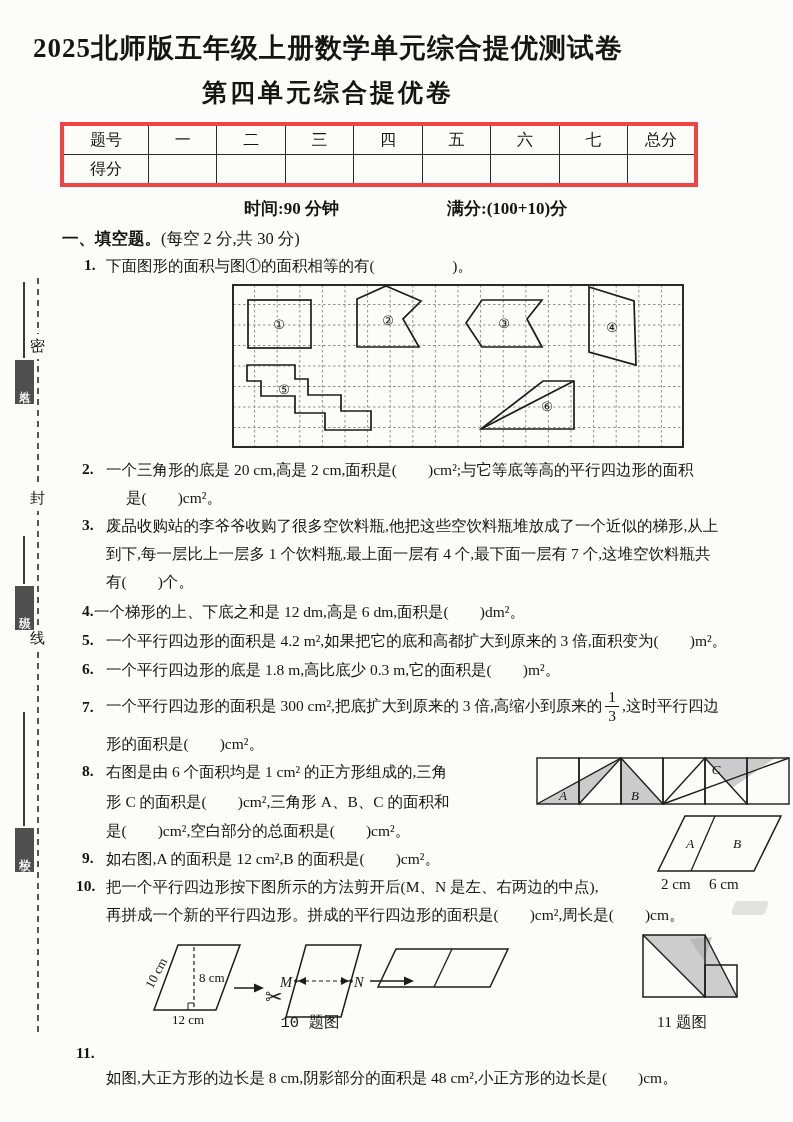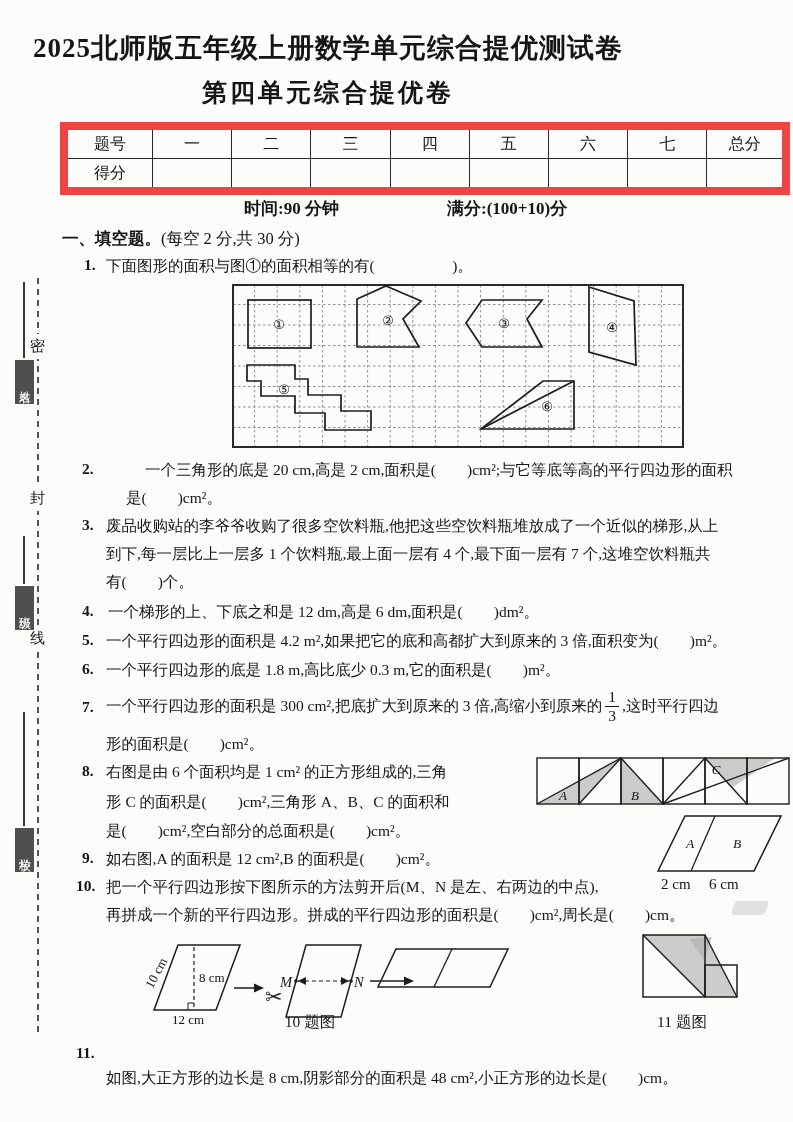--- a/index.html
+++ b/index.html
@@ -1,22 +1,22 @@
 <!DOCTYPE html>
 <html><head>
 <meta charset="utf-8">
 <style>
   html,body{margin:0;padding:0;background:#e8e8e8;}
   #page{position:relative;width:793px;height:1122px;background:#fcfcfa;overflow:hidden;
         font-family:"Liberation Serif","DejaVu Serif",serif;color:#151515;}
   .title{position:absolute;left:0;width:656px;text-align:center;font-weight:bold;}
   #t1{top:30px;font-size:27px;letter-spacing:1px;}
   #t2{top:76px;font-size:25px;letter-spacing:3px;}
-  table.score{position:absolute;left:60px;top:122px;width:730px;border-collapse:collapse;
-              table-layout:fixed;font-size:16px;border:8px solid #ef4444;}
+  table.score{position:absolute;left:60px;top:122px;width:638px;border-collapse:collapse;
+              table-layout:fixed;font-size:16px;border:4px solid #ef4444;}
   .score td{border:1.5px solid #2a2a2a;height:28px;text-align:center;padding:0;}
   .score td.corner{width:84px;}
   .info{position:absolute;top:197px;font-size:17px;font-weight:bold;white-space:nowrap;}
   .ln{position:absolute;white-space:nowrap;font-size:15.5px;line-height:1.3;}
   .qn{position:absolute;white-space:nowrap;font-size:15.5px;font-weight:bold;}
   .b{font-weight:bold;}
   .cap{position:absolute;font-size:15.5px;text-align:center;white-space:nowrap;}
   .dim{position:absolute;font-size:15px;white-space:nowrap;}
   .frac{display:inline-flex;flex-direction:column;align-items:center;font-size:11.5px;
         line-height:1.15;margin:0 3px;vertical-align:middle;}
@@ -122,30 +122,30 @@
       <text x="47" y="45">①</text>
       <text x="156" y="41">②</text>
       <text x="272" y="44">③</text>
       <text x="380" y="48">④</text>
       <text x="52" y="110">⑤</text>
       <text x="315" y="127">⑥</text>
     </g>
   </svg>
 
   <div class="qn" style="left:82px;top:460px;">2.</div>
-  <div class="ln" style="left:106px;top:460px;margin-left:39px;">一个三角形的底是 20 cm,高是 2 cm,面积是(　　)cm²;与它等底等高的平行四边形的面积</div>
+  <div class="ln" style="left:106px;top:460px;">一个三角形的底是 20 cm,高是 2 cm,面积是(　　)cm²;与它等底等高的平行四边形的面积</div>
   <div class="ln" style="left:106px;top:488px;margin-left:20px;">是(　　)cm²。</div>
 
   <div class="qn" style="left:82px;top:516px;">3.</div>
   <div class="ln" style="left:106px;top:516px;">废品收购站的李爷爷收购了很多空饮料瓶,他把这些空饮料瓶堆放成了一个近似的梯形,从上</div>
   <div class="ln" style="left:106px;top:544px;">到下,每一层比上一层多 1 个饮料瓶,最上面一层有 4 个,最下面一层有 7 个,这堆空饮料瓶共</div>
   <div class="ln" style="left:106px;top:572px;">有(　　)个。</div>
 
   <div class="qn" style="left:82px;top:602px;">4.</div>
-  <div class="ln" style="left:108px;top:602px;">一个梯形的上、下底之和是 12 dm,高是 6 dm,面积是(　　)dm²。</div>
+  <div class="ln" style="left:94px;top:602px;">一个梯形的上、下底之和是 12 dm,高是 6 dm,面积是(　　)dm²。</div>
 
   <div class="qn" style="left:82px;top:631px;">5.</div>
   <div class="ln" style="left:106px;top:631px;">一个平行四边形的面积是 4.2 m²,如果把它的底和高都扩大到原来的 3 倍,面积变为(　　)m²。</div>
 
   <div class="qn" style="left:82px;top:660px;">6.</div>
   <div class="ln" style="left:106px;top:660px;">一个平行四边形的底是 1.8 m,高比底少 0.3 m,它的面积是(　　)m²。</div>
 
   <div class="qn" style="left:82px;top:698px;">7.</div>
   <div class="q7line" style="left:106px;top:688px;">
     <span>一个平行四边形的面积是 300 cm²,把底扩大到原来的 3 倍,高缩小到原来的</span>
@@ -223,21 +223,21 @@
     <line x1="190" y1="56" x2="241" y2="56" stroke="#1d1d1d" stroke-width="1.2" stroke-dasharray="4,3"></line>
     <polygon points="198,52 190,56 198,60" fill="#1d1d1d"></polygon>
     <polygon points="233,52 241,56 233,60" fill="#1d1d1d"></polygon>
     <text x="184" y="62" font-size="14.5" font-style="italic" text-anchor="end" fill="#141414">M</text>
     <text x="246" y="62" font-size="14.5" font-style="italic" fill="#141414">N</text>
     <line x1="262" y1="56" x2="296" y2="56" stroke="#1d1d1d" stroke-width="1.5"></line>
     <polygon points="296,51.5 306,56 296,60.5" fill="#1d1d1d"></polygon>
     <polygon points="288,24 400,24 382,62 270,62" fill="none" stroke="#1d1d1d" stroke-width="1.5"></polygon>
     <line x1="344" y1="24" x2="326" y2="62" stroke="#1d1d1d" stroke-width="1.3"></line>
   </svg>
-  <div class="cap" style="left:250px;top:1012px;width:120px;">10 题图</div>
+  <div class="cap" style="left:250px;top:1012px;width:120px;font-family:Liberation Mono, monospace;">10 题图</div>
 
   <svg style="position:absolute;left:640px;top:927px;" width="100" height="80" viewBox="0 0 100 80">
     <polygon points="3,8 65,8 97,70 65,70" fill="#cdcdcd"></polygon>
     <polygon points="50,12 72,10 64,34 56,22" fill="#b0b0b0" opacity="0.7"></polygon>
     <rect x="3" y="8" width="62" height="62" fill="none" stroke="#1d1d1d" stroke-width="1.5"></rect>
     <rect x="65" y="38" width="32" height="32" fill="none" stroke="#1d1d1d" stroke-width="1.5"></rect>
     <line x1="3" y1="8" x2="65" y2="70" stroke="#1d1d1d" stroke-width="1.4"></line>
     <line x1="65" y1="8" x2="97" y2="70" stroke="#1d1d1d" stroke-width="1.4"></line>
   </svg>
   <div class="cap" style="left:630px;top:1012px;width:104px;">11 题图</div>

